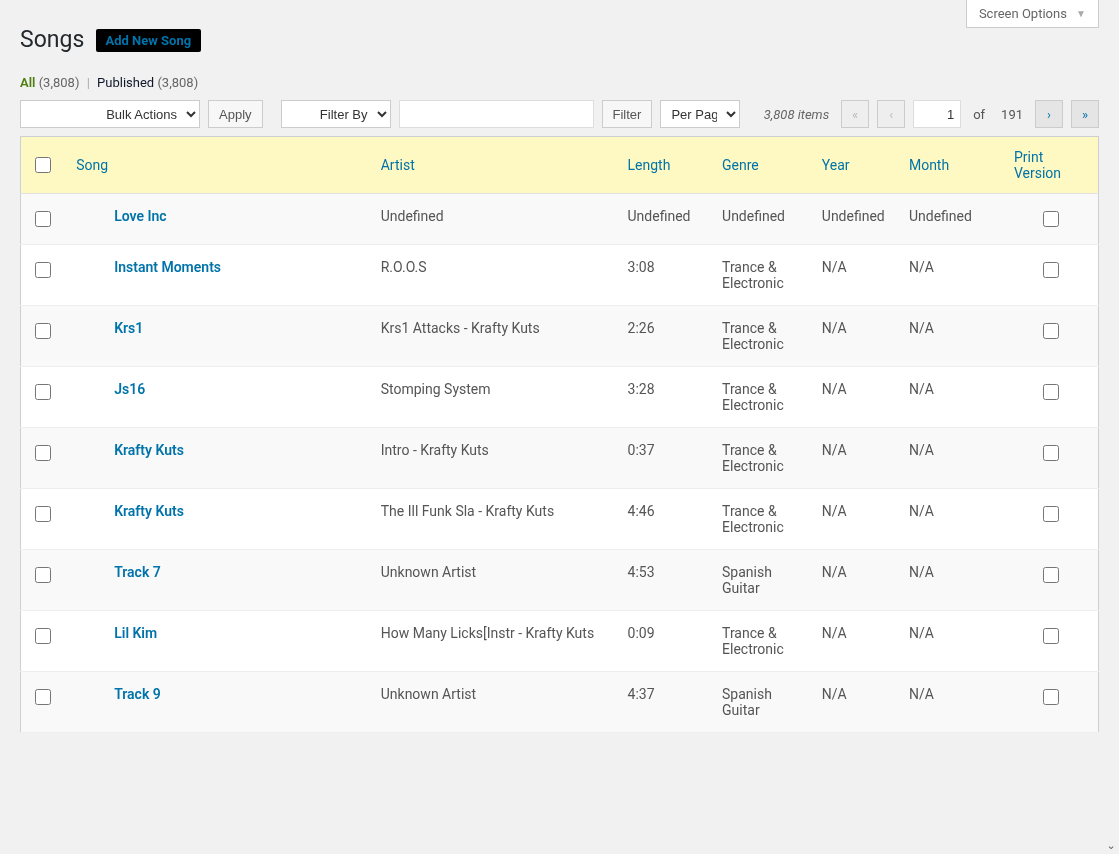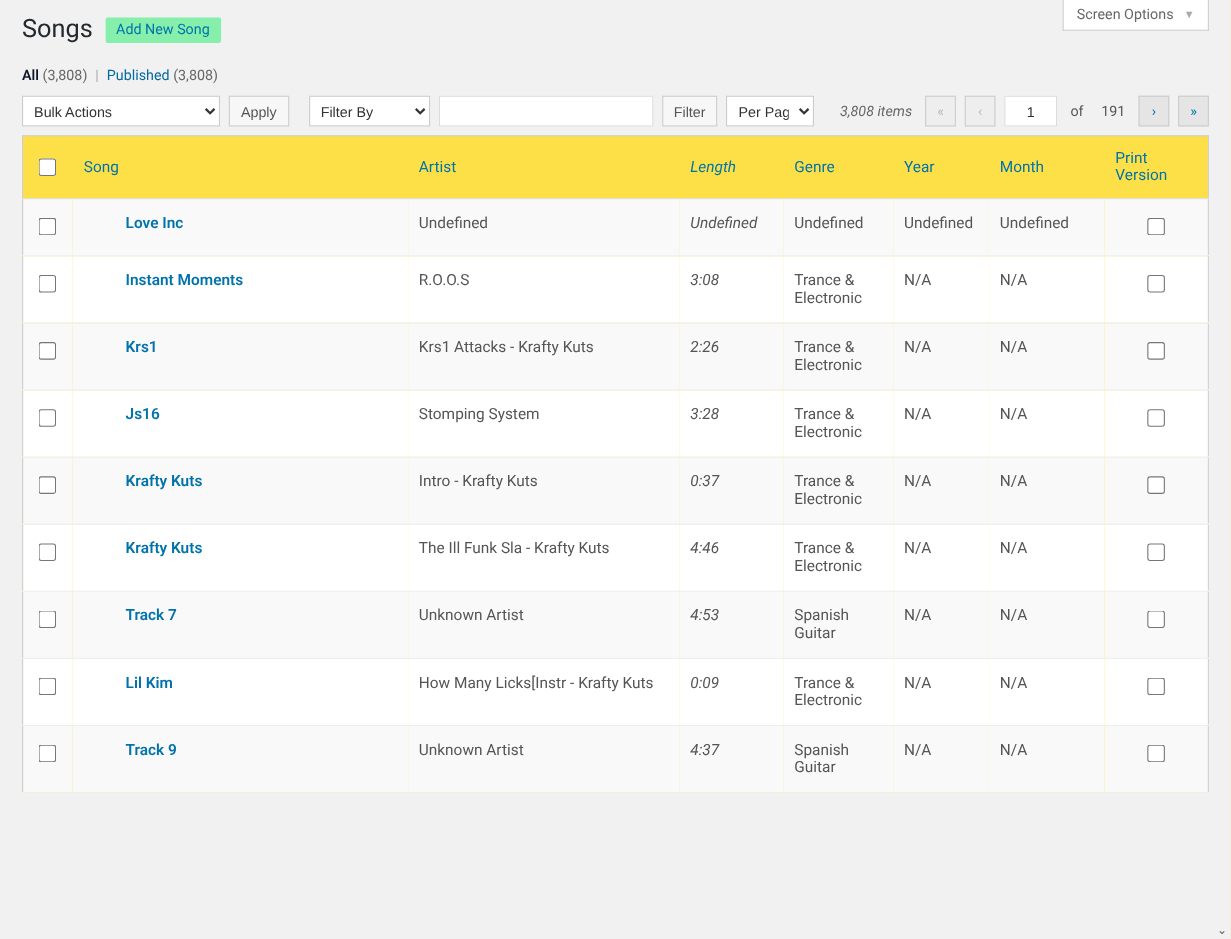--- a/index.html
+++ b/index.html
@@ -30,57 +30,59 @@
     display: inline-block;
     margin-left: 6px;
     color: #aaa;
     font-size: 10px;
     transform: translateY(-1px);
   }
   h1.page-title {
     font-size: 23px;
     font-weight: 400;
     color: #23282d;
-    margin: 3px 0 14px 0;
+    margin: 16px 0 14px 0;
     display: inline-block;
   }
   .add-new {
     display: inline-block;
     margin-left: 8px;
     padding: 4px 10px;
-    background: #86efac;
+    background: #000000;
     color: #0073aa;
     border-radius: 2px;
     cursor: pointer;
     font-size: 13px;
     vertical-align: middle;
     position: relative;
     top: -3px;
+    font-weight: bold;
   }
   .subsubsub {
     margin: 8px 0 10px 0;
     font-size: 13px;
   }
-  .subsubsub .all-label { color: #0f172a; font-weight: 600; }
+  .subsubsub .all-label { color: #4d7c0f; font-weight: 600; }
   .subsubsub .count { color: #666; }
   .subsubsub .sep { color: #aaa; margin: 0 4px; }
-  .subsubsub .link { color: #0369a1; cursor: pointer; }
+  .subsubsub .link { color: #0f172a; cursor: pointer; }
   .tablenav {
     display: flex;
     align-items: center;
     gap: 8px;
     margin-bottom: 8px;
   }
   select, input[type="text"], .num-input {
     border: 1px solid #ddd;
     background: #fff;
     height: 28px;
     padding: 2px 6px;
     font-size: 13px;
     color: #333;
+    text-align: right;
   }
   select {
     background: #fff;
     border: 1px solid #ccc;
     height: 28px;
     cursor: pointer;
   }
   .bulk-select { width: 180px; }
   .filter-by { width: 110px; }
   .filter-text { width: 195px; border: 1px solid #ccc; }
@@ -107,21 +109,21 @@
     cursor: pointer;
     color: #666;
   }
   .pag-btn.disabled { color: #bbb; cursor: default; background: #eee; }
   .pag-btn.active { background: #e5e5e5; color: #0073aa; }
   .num-input { width: 48px; text-align: center; }
   .of-text { color: #555; margin: 0 4px; }
 
   table.list {
     width: 100%;
-    background: #fde047;
+    background: #fef9c3;
     border: 1px solid #ccd0d4;
     border-collapse: collapse;
   }
   table.list thead th {
     text-align: left;
     font-weight: 400;
     padding: 12px 10px;
     border-bottom: 1px solid #e1e1e1;
     color: #0073aa;
     cursor: pointer;
@@ -134,21 +136,21 @@
     color: #555;
     vertical-align: top;
     font-size: 14px;
   }
   table.list tbody tr:nth-child(odd) { background: #f9f9f9; }
   table.list tbody tr:nth-child(even) { background: #fff; }
   .song-link { color: #0073aa; font-weight: 600; cursor: pointer; margin-left: 38px; }
   .col-cb { width: 40px; text-align: left; }
   .col-song { width: 290px; }
   .col-artist { width: 235px; }
-  .col-len { width: 90px; font-style: italic; }
+  .col-len { width: 90px; }
   .col-genre { width: 95px; }
   .col-year { width: 70px; }
   .col-month { width: 100px; }
   .col-print { width: 90px; text-align: center; }
   input[type="checkbox"] {
     width: 16px; height: 16px; cursor: pointer; border: 1px solid #b4b9be;
   }
   .print-cell { text-align: center; }
   .scroll-indicator {
     position: fixed;

